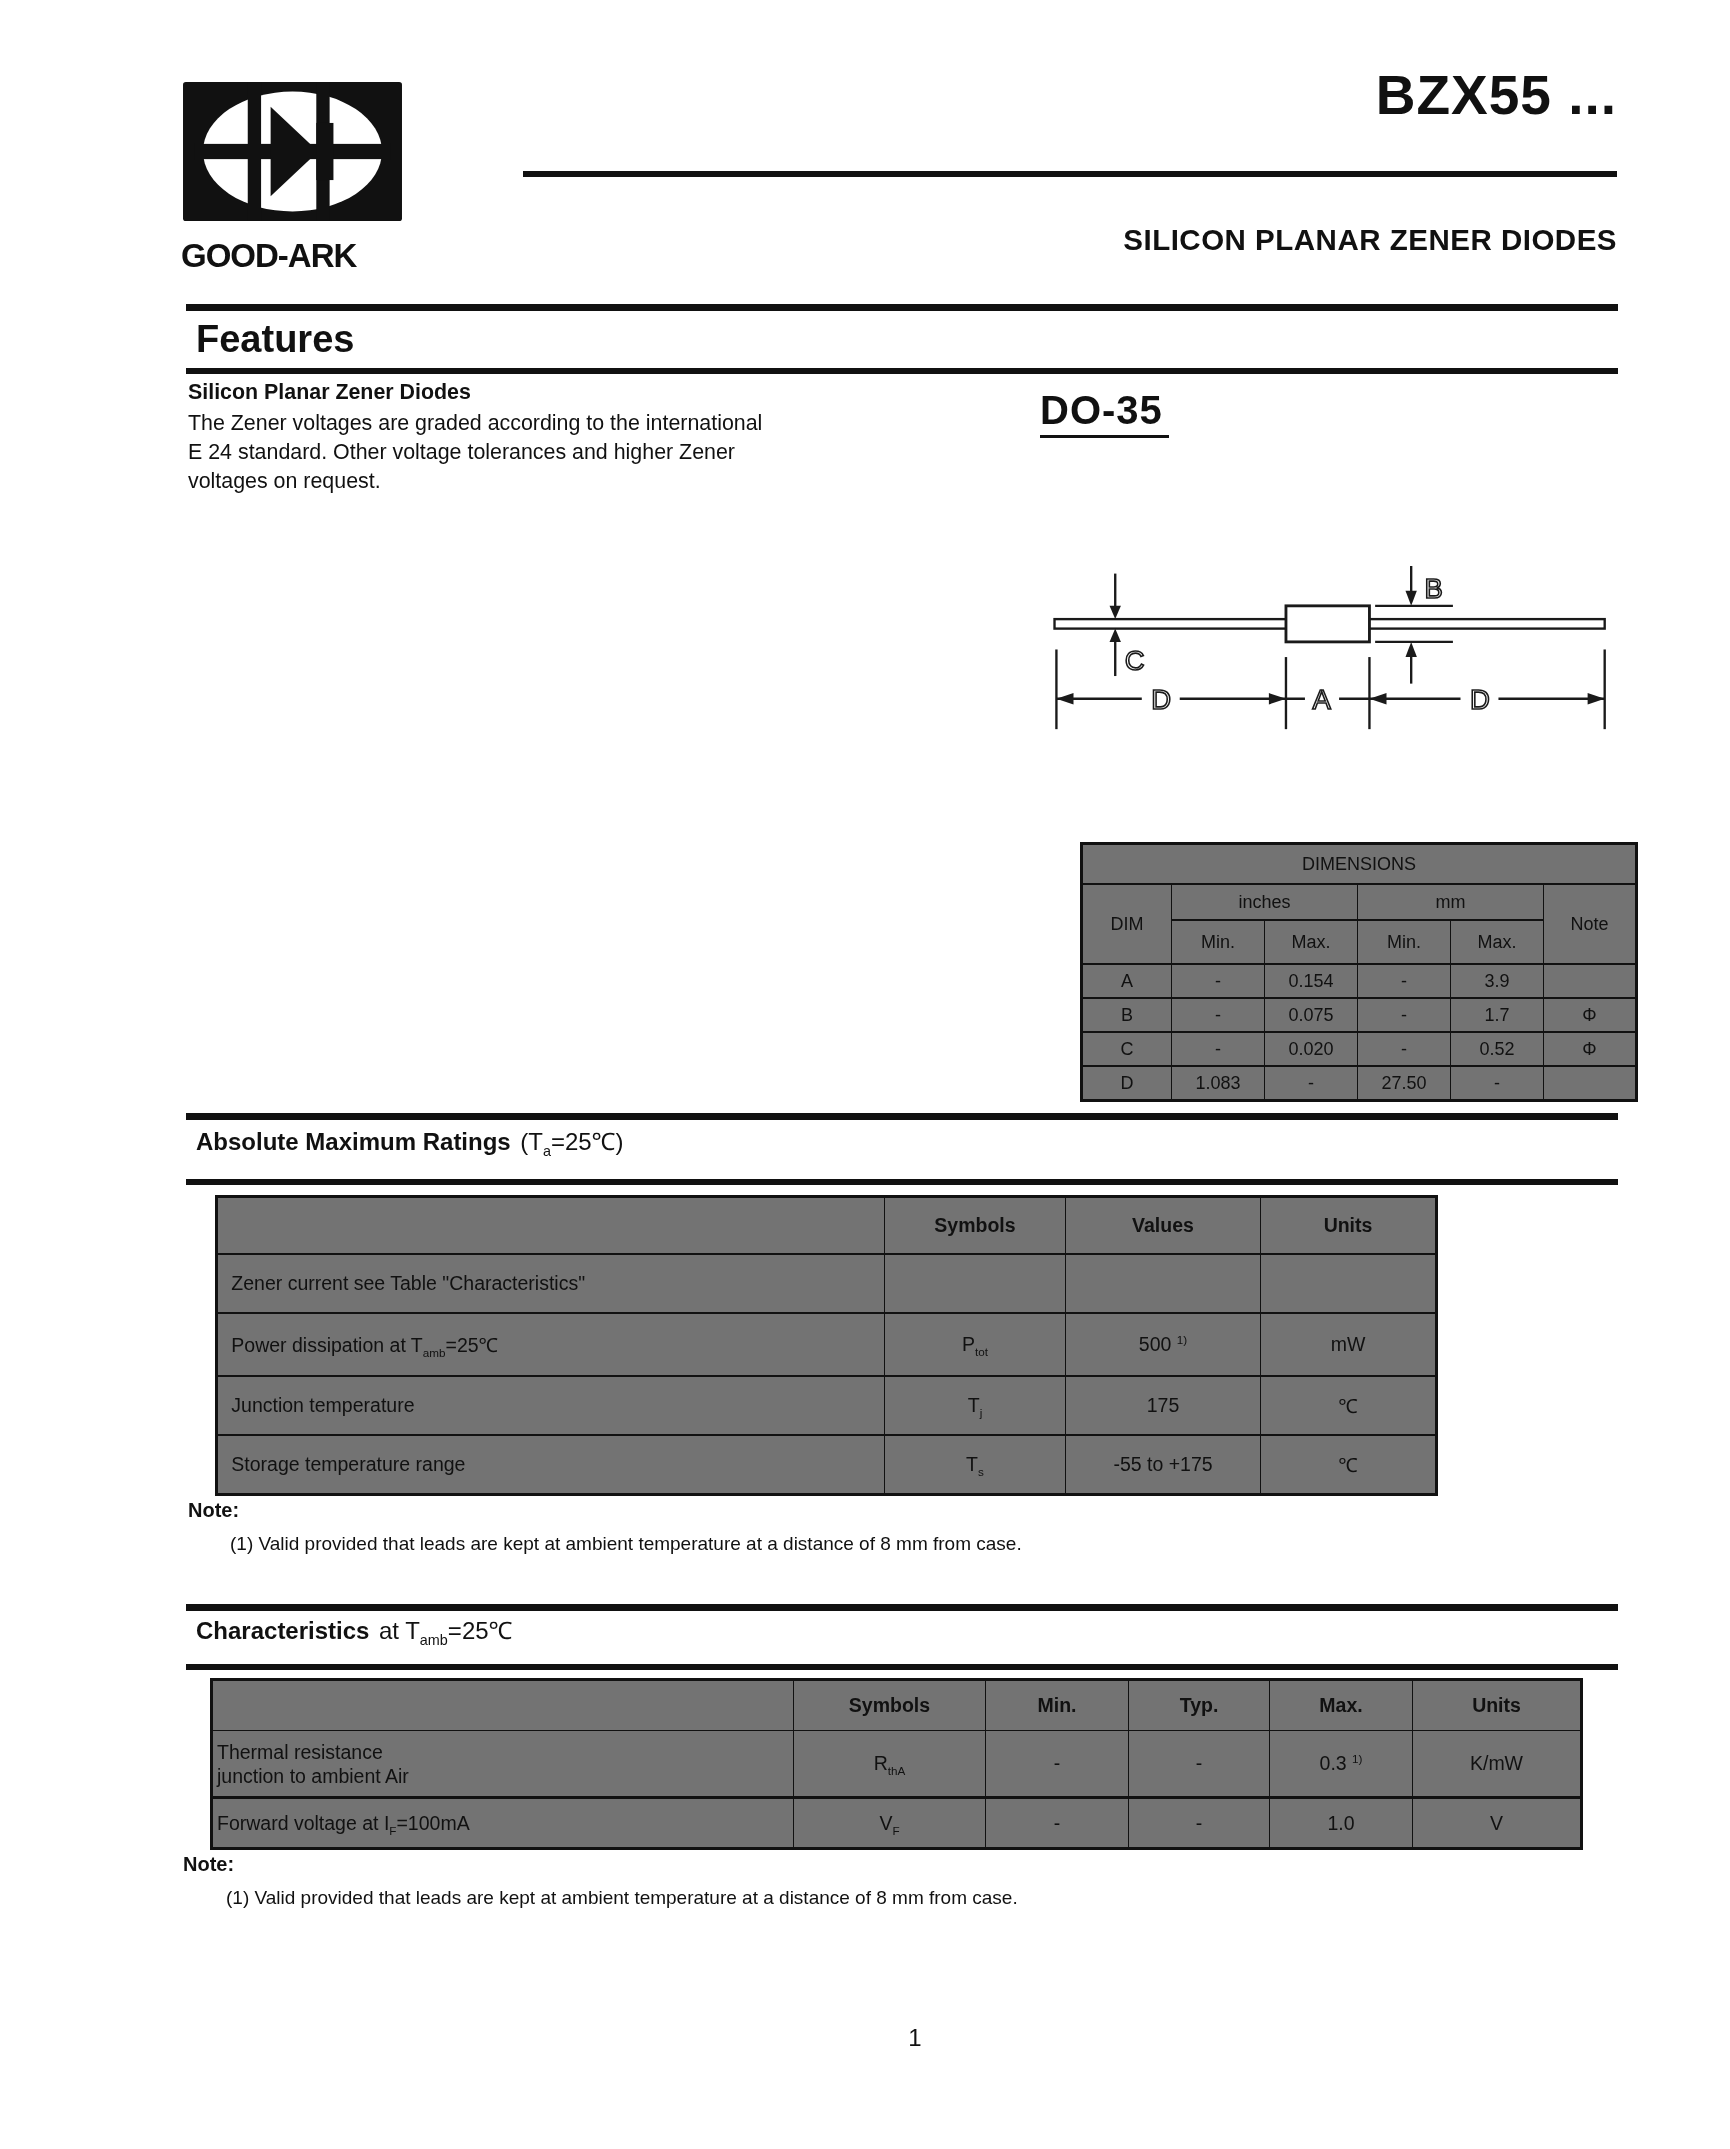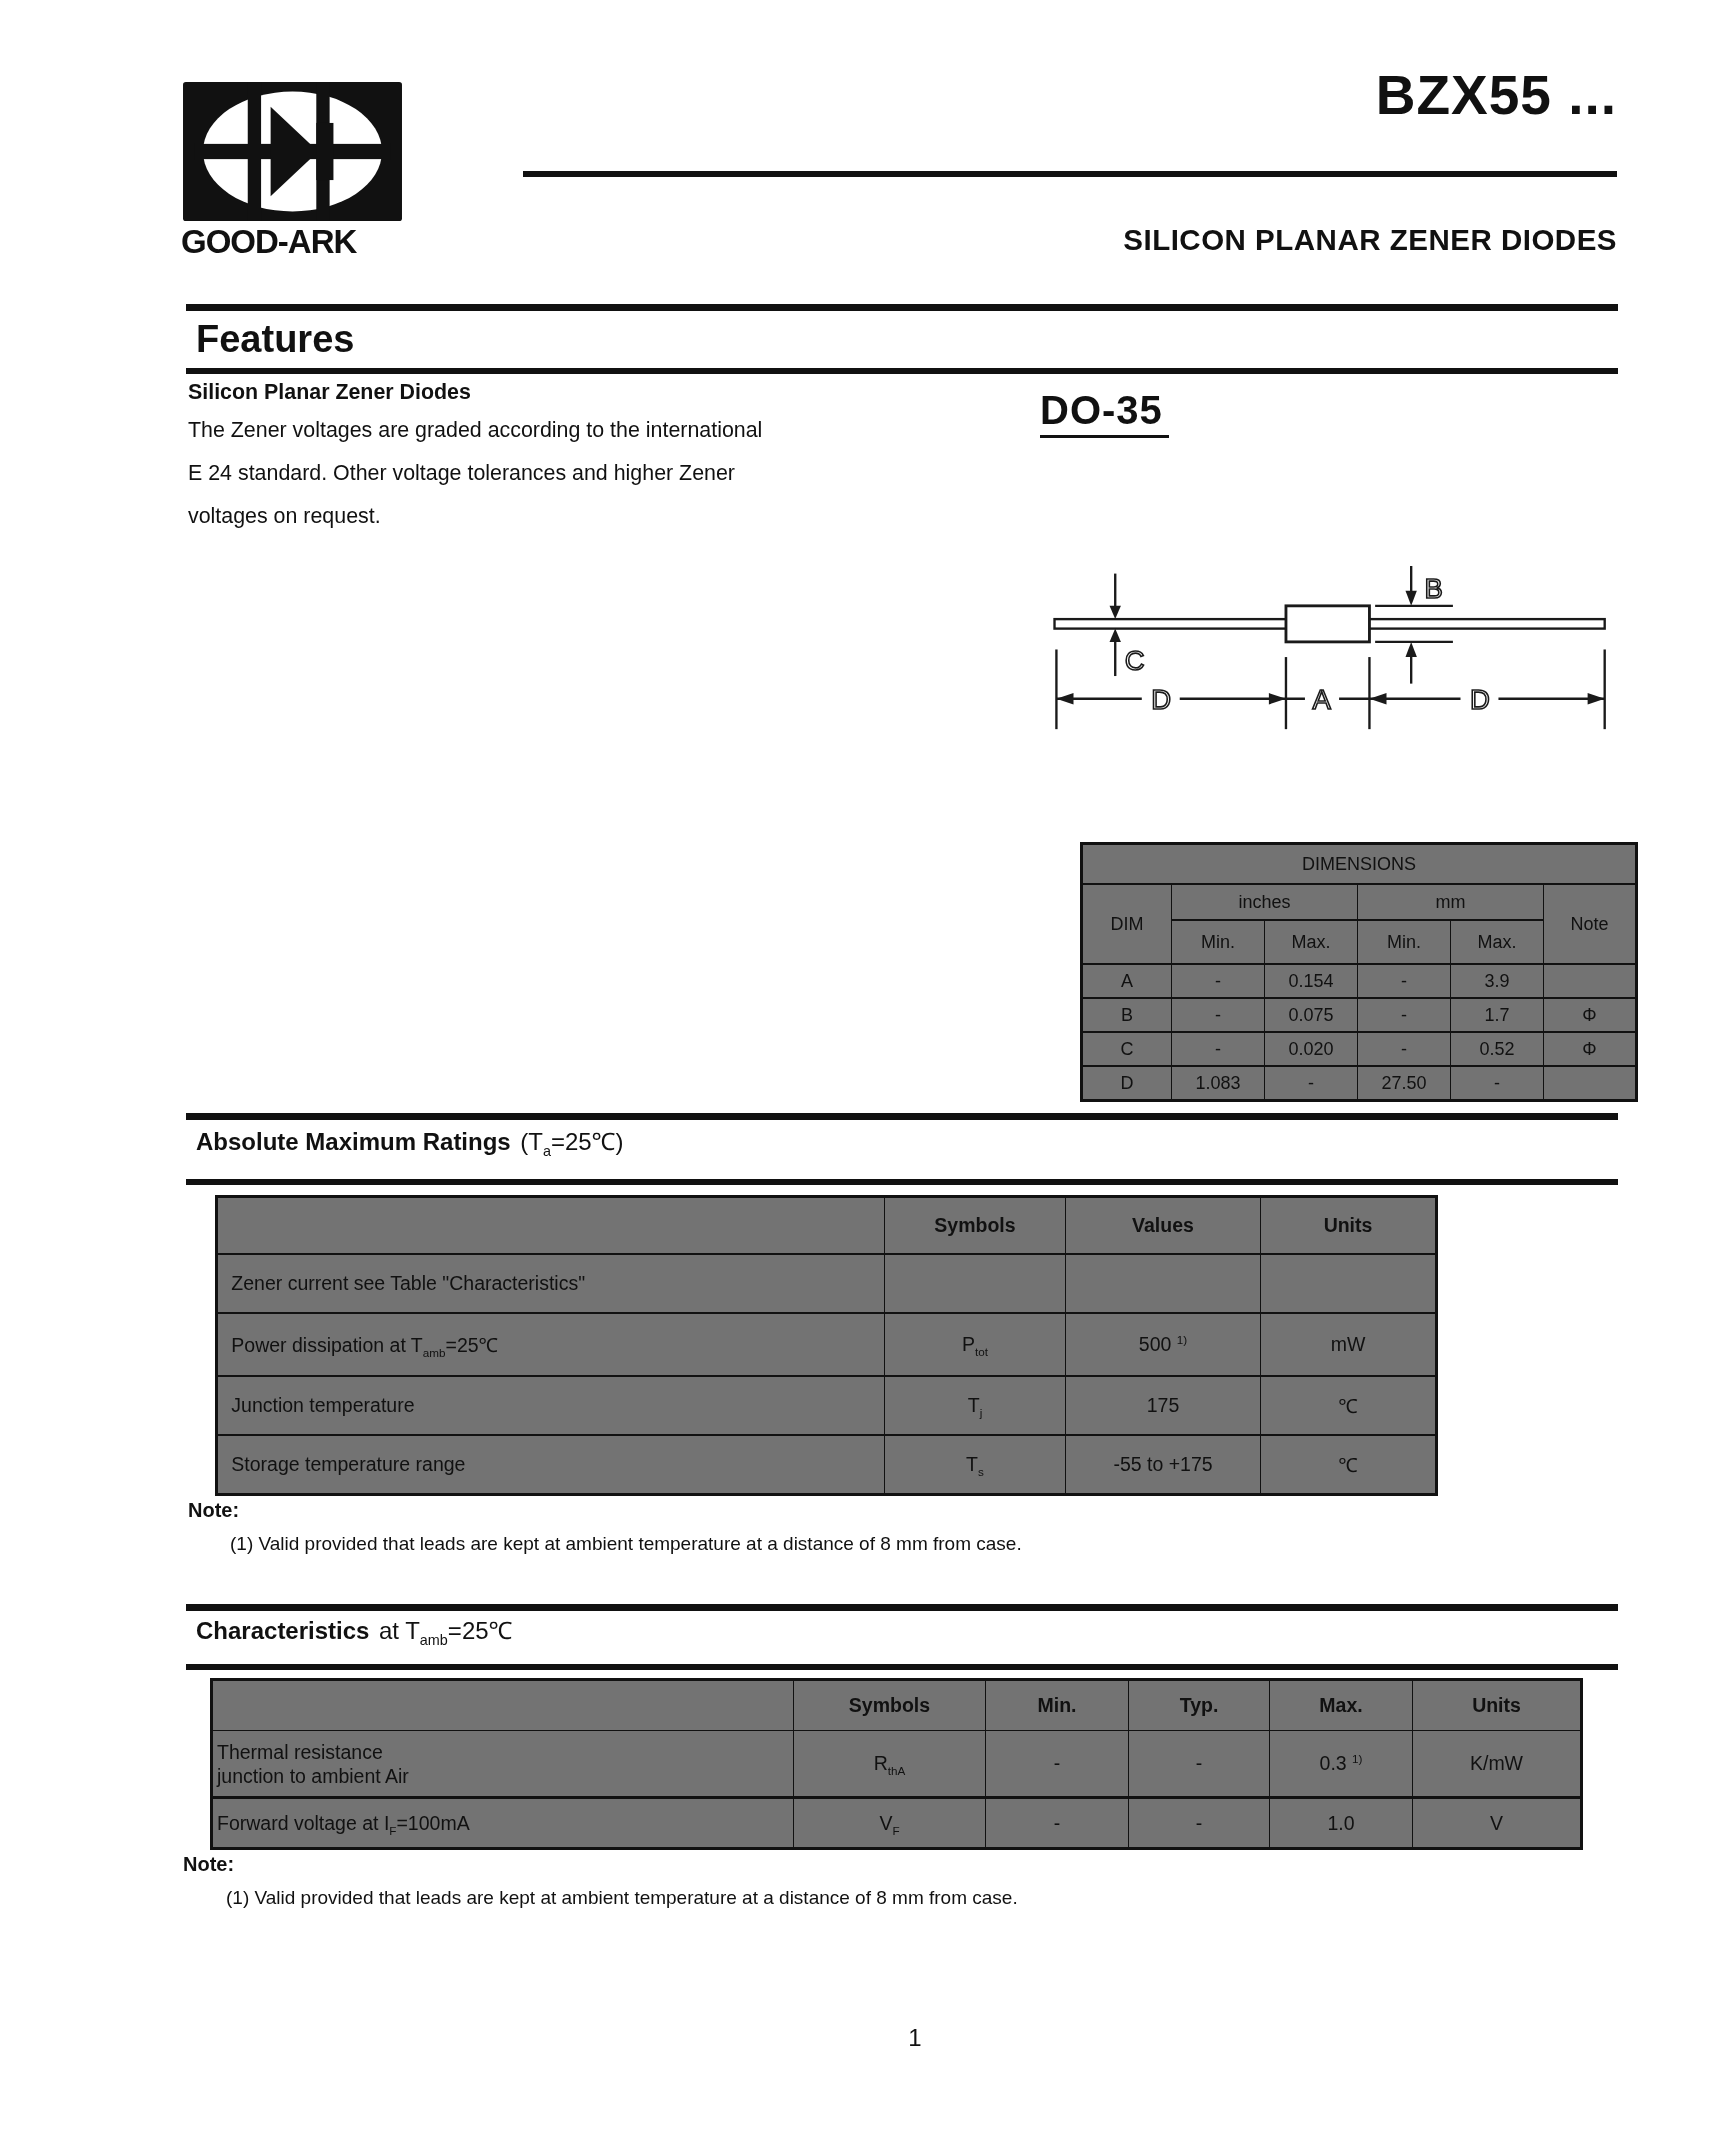--- a/index.html
+++ b/index.html
@@ -16,21 +16,21 @@
   .brand-name { font-size:33px; font-weight:bold; letter-spacing:-1px; }
   .part-number { font-size:55px; font-weight:bold; text-align:right; letter-spacing:1px; }
   .subtitle { font-size:29.5px; font-weight:bold; text-align:right; letter-spacing:0.5px; }
 
   
   .sec-h1 { font-size:38px; font-weight:bold; }
   .sec-h2 { font-size:24px; font-weight:bold; }
   .sec-cond { font-size:24px; font-weight:normal; margin-left:9.5px; }
 
   .feat-sub { font-size:21.4px; font-weight:bold; }
-  .feat-body { font-size:21.4px; line-height:43px; white-space:pre-line; width:647px; }
+  .feat-body { font-size:21.4px; line-height:29px; white-space:pre-line; width:647px; }
   .do35 { font-size:40px; font-weight:bold; border-bottom:3.8px solid #111; padding:0 5.7px 1.9px 0; letter-spacing:1px; }
 
   sub { font-size:60%; vertical-align:-0.4em; line-height:0; }
   sup { font-size:60%; vertical-align:0.6em; line-height:0; }
 
   table { border-collapse:collapse; table-layout:fixed; background:#737373;margin-left:29px; }
 
   
   .dims { border:3.8px solid #111; font-size:18px; }
   .dims th, .dims td { border:solid #111; border-width:1.9px; text-align:center; vertical-align:middle; font-weight:normal; padding:0; }
@@ -68,21 +68,21 @@
     <svg width="219" height="139" viewBox="0 0 230 146">
       <rect x="0" y="0" width="230" height="146" rx="3" fill="#111"></rect>
       <ellipse cx="115" cy="73" rx="94" ry="63" fill="#fff"></ellipse>
       <rect x="68" y="0" width="14" height="146" fill="#111"></rect>
       <rect x="140" y="0" width="14" height="146" fill="#111"></rect>
       <rect x="12" y="65" width="206" height="16" fill="#111"></rect>
       <polygon points="92,26 92,120 142,73" fill="#111"></polygon>
       <rect x="140" y="43" width="18" height="60" fill="#111"></rect>
     </svg>
   </div>
-  <div class="abs brand-name" style="left:181px; top:223px;">GOOD-ARK</div>
+  <div class="abs brand-name" style="left:181px; top:237px;">GOOD-ARK</div>
 
   <div class="abs part-number" style="left:951px; top:63px; width:666px;">BZX55 ...</div>
   <div class="rule" style="left:523px; top:171px; width:1094px; height:5.7px;"></div>
   <div class="abs subtitle" style="left:856px; top:223px; width:761px;">SILICON PLANAR ZENER DIODES</div>
 
   <div class="rule" style="left:186px; top:304px; width:1432px; height:6.7px;"></div>
   <div class="abs sec-h1" style="left:196px; top:318px;">Features</div>
   <div class="rule" style="left:186px; top:368px; width:1432px; height:5.7px;"></div>
 
   <div class="abs feat-sub" style="left:188px; top:380px;">Silicon Planar Zener Diodes</div>

